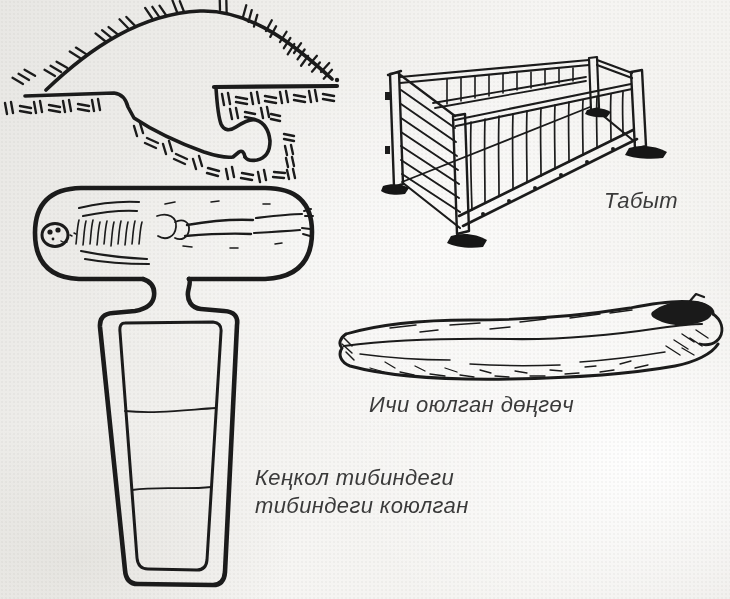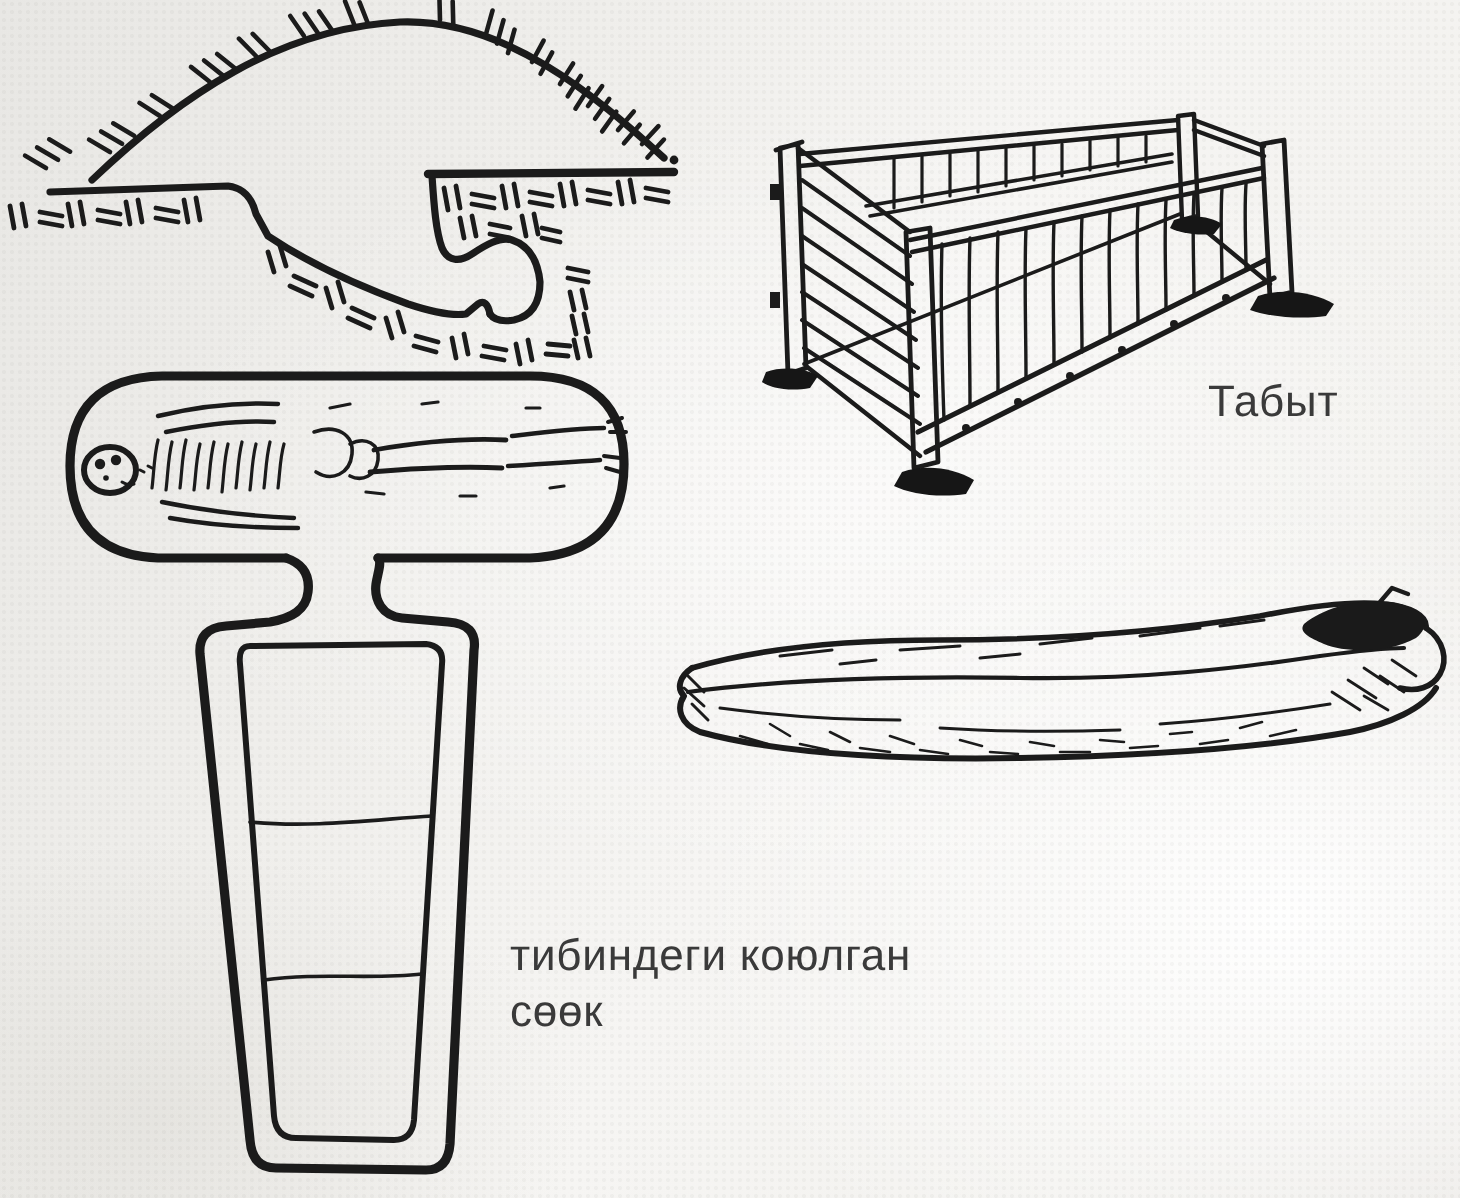--- a/index.html
+++ b/index.html
@@ -13,21 +13,21 @@
       linear-gradient(115deg,#e8e7e4 0%,#efeeeb 30%,#f6f5f3 55%,#f3f2ef 80%,#eceae7 100%);
   }
   .texture{
     position:absolute;inset:0;pointer-events:none;opacity:.45;
     background-image:radial-gradient(rgba(110,110,102,.12) 1px, transparent 1.1px);
     background-size:4px 4px;
   }
   .fig{position:absolute;}
   .label{
     position:absolute;color:#3a3a3a;font-size:22px;letter-spacing:.4px;
-    white-space:nowrap;line-height:27.5px;
+    white-space:nowrap;line-height:27.5px;font-style:italic;
   }
   svg{display:block;overflow:visible;}
   svg *{vector-effect:none;}
   .ink{stroke:#1b1b1b;fill:none;stroke-linecap:round;stroke-linejoin:round;}
 </style>
 </head>
 <body>
 
 <div class="page">
   <div class="texture"></div>
@@ -158,18 +158,19 @@
       <g class="ink" stroke-width="1.5">
         <path d="M60,46 l26,-3 M120,43 l30,-2 M190,40 l26,-3 M240,36 l30,-4 M90,50 l18,-2 M160,47 l20,-2 M280,31 l22,-3"></path>
         <path d="M30,72 C60,76 90,78 120,78 M140,82 C170,84 200,84 230,83 M250,80 C280,78 310,74 335,70"></path>
         <path d="M40,86 l14,4 M70,90 l14,3 M100,92 l15,2 M130,93 l14,2 M165,94 l14,1 M200,94 l15,0 M235,92 l14,-1 M270,90 l14,-2 M305,86 l13,-3" stroke-width="1.3"></path>
         <path d="M55,80 l10,6 M85,84 l10,5 M115,86 l12,4 M150,88 l11,3 M185,89 l12,2 M220,88 l12,1 M255,85 l11,-1 M290,82 l11,-3" stroke-width="1.3"></path>
         <path d="M14,56 l8,8 M12,62 l10,9 M16,70 l8,8"></path>
         <path d="M352,52 l12,8 M344,58 l14,9 M336,64 l14,9 M352,66 l12,7 M360,56 l12,8 M366,48 l12,8" stroke-width="1.4"></path>
       </g>
     </svg>
   </div>
+  <div class="label" style="left:369px;top:391px">Ичи оюлган дөңгөч</div>
 
   <div class="label" style="left:255px;top:464px">
+    <div>Кеңкол тибиндеги</div>
     <div>тибиндеги коюлган</div>
-    <div>сөөк</div>
   </div>
 </div>
 
 </body></html>

